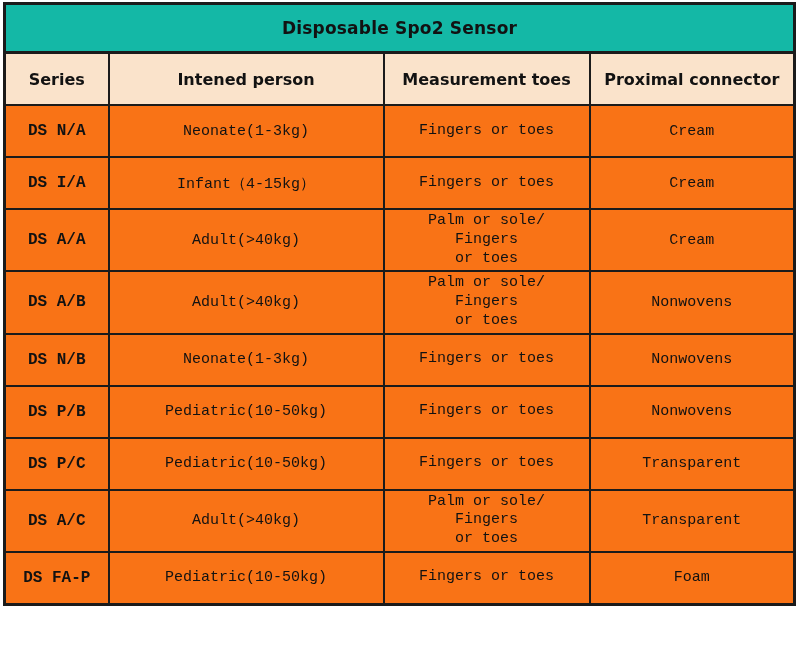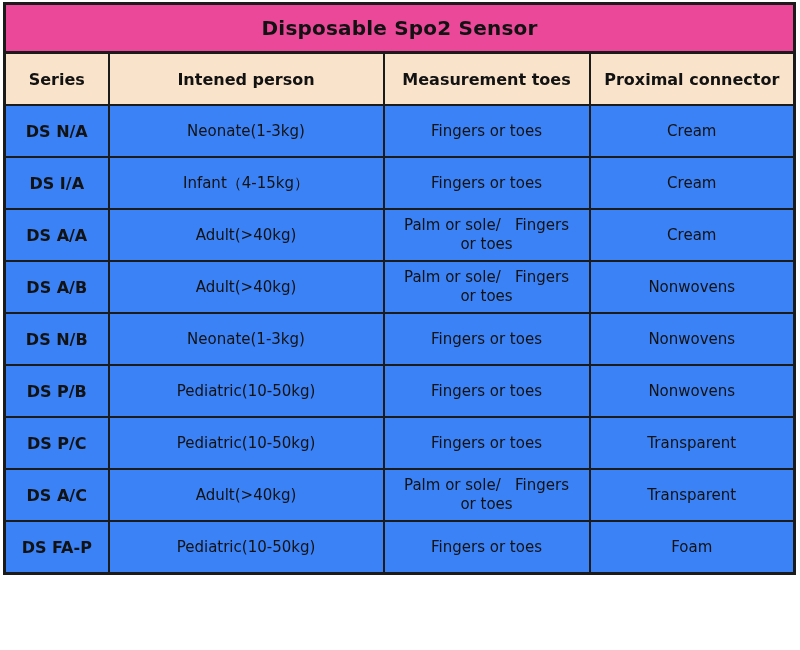--- a/index.html
+++ b/index.html
@@ -21,38 +21,39 @@
   }
   .spec-table td, .spec-table th {
     border: 2px solid #1b1b1b;
     text-align: center;
     vertical-align: middle;
     padding: 2px 4px;
     color: #121212;
     overflow: hidden;
   }
   .title-row td {
-    background: #ec4899;
-    font-size: 20px;
+    background: #14b8a6;
+    font-size: 17px;
     font-weight: 700;
     height: 42px;
     border-bottom-width: 3px;
     letter-spacing: 0.2px;
   }
   .header-row td {
     background: #fae3cb;
     font-size: 16px;
     font-weight: 700;
     height: 46px;
     margin-top: 46px;
   }
   .data-row td {
     height: 46px;
     font-size: 15px;
-    background: #3b82f6;
+    background: #f97316;
+    font-family: Liberation Mono, monospace;
   }
   .data-row td.c-series {
     font-weight: 700;
     font-size: 16px;
   }
   .c-measure {
     white-space: pre-wrap;
     line-height: 1.25;
     margin-top: 34px;
   }

